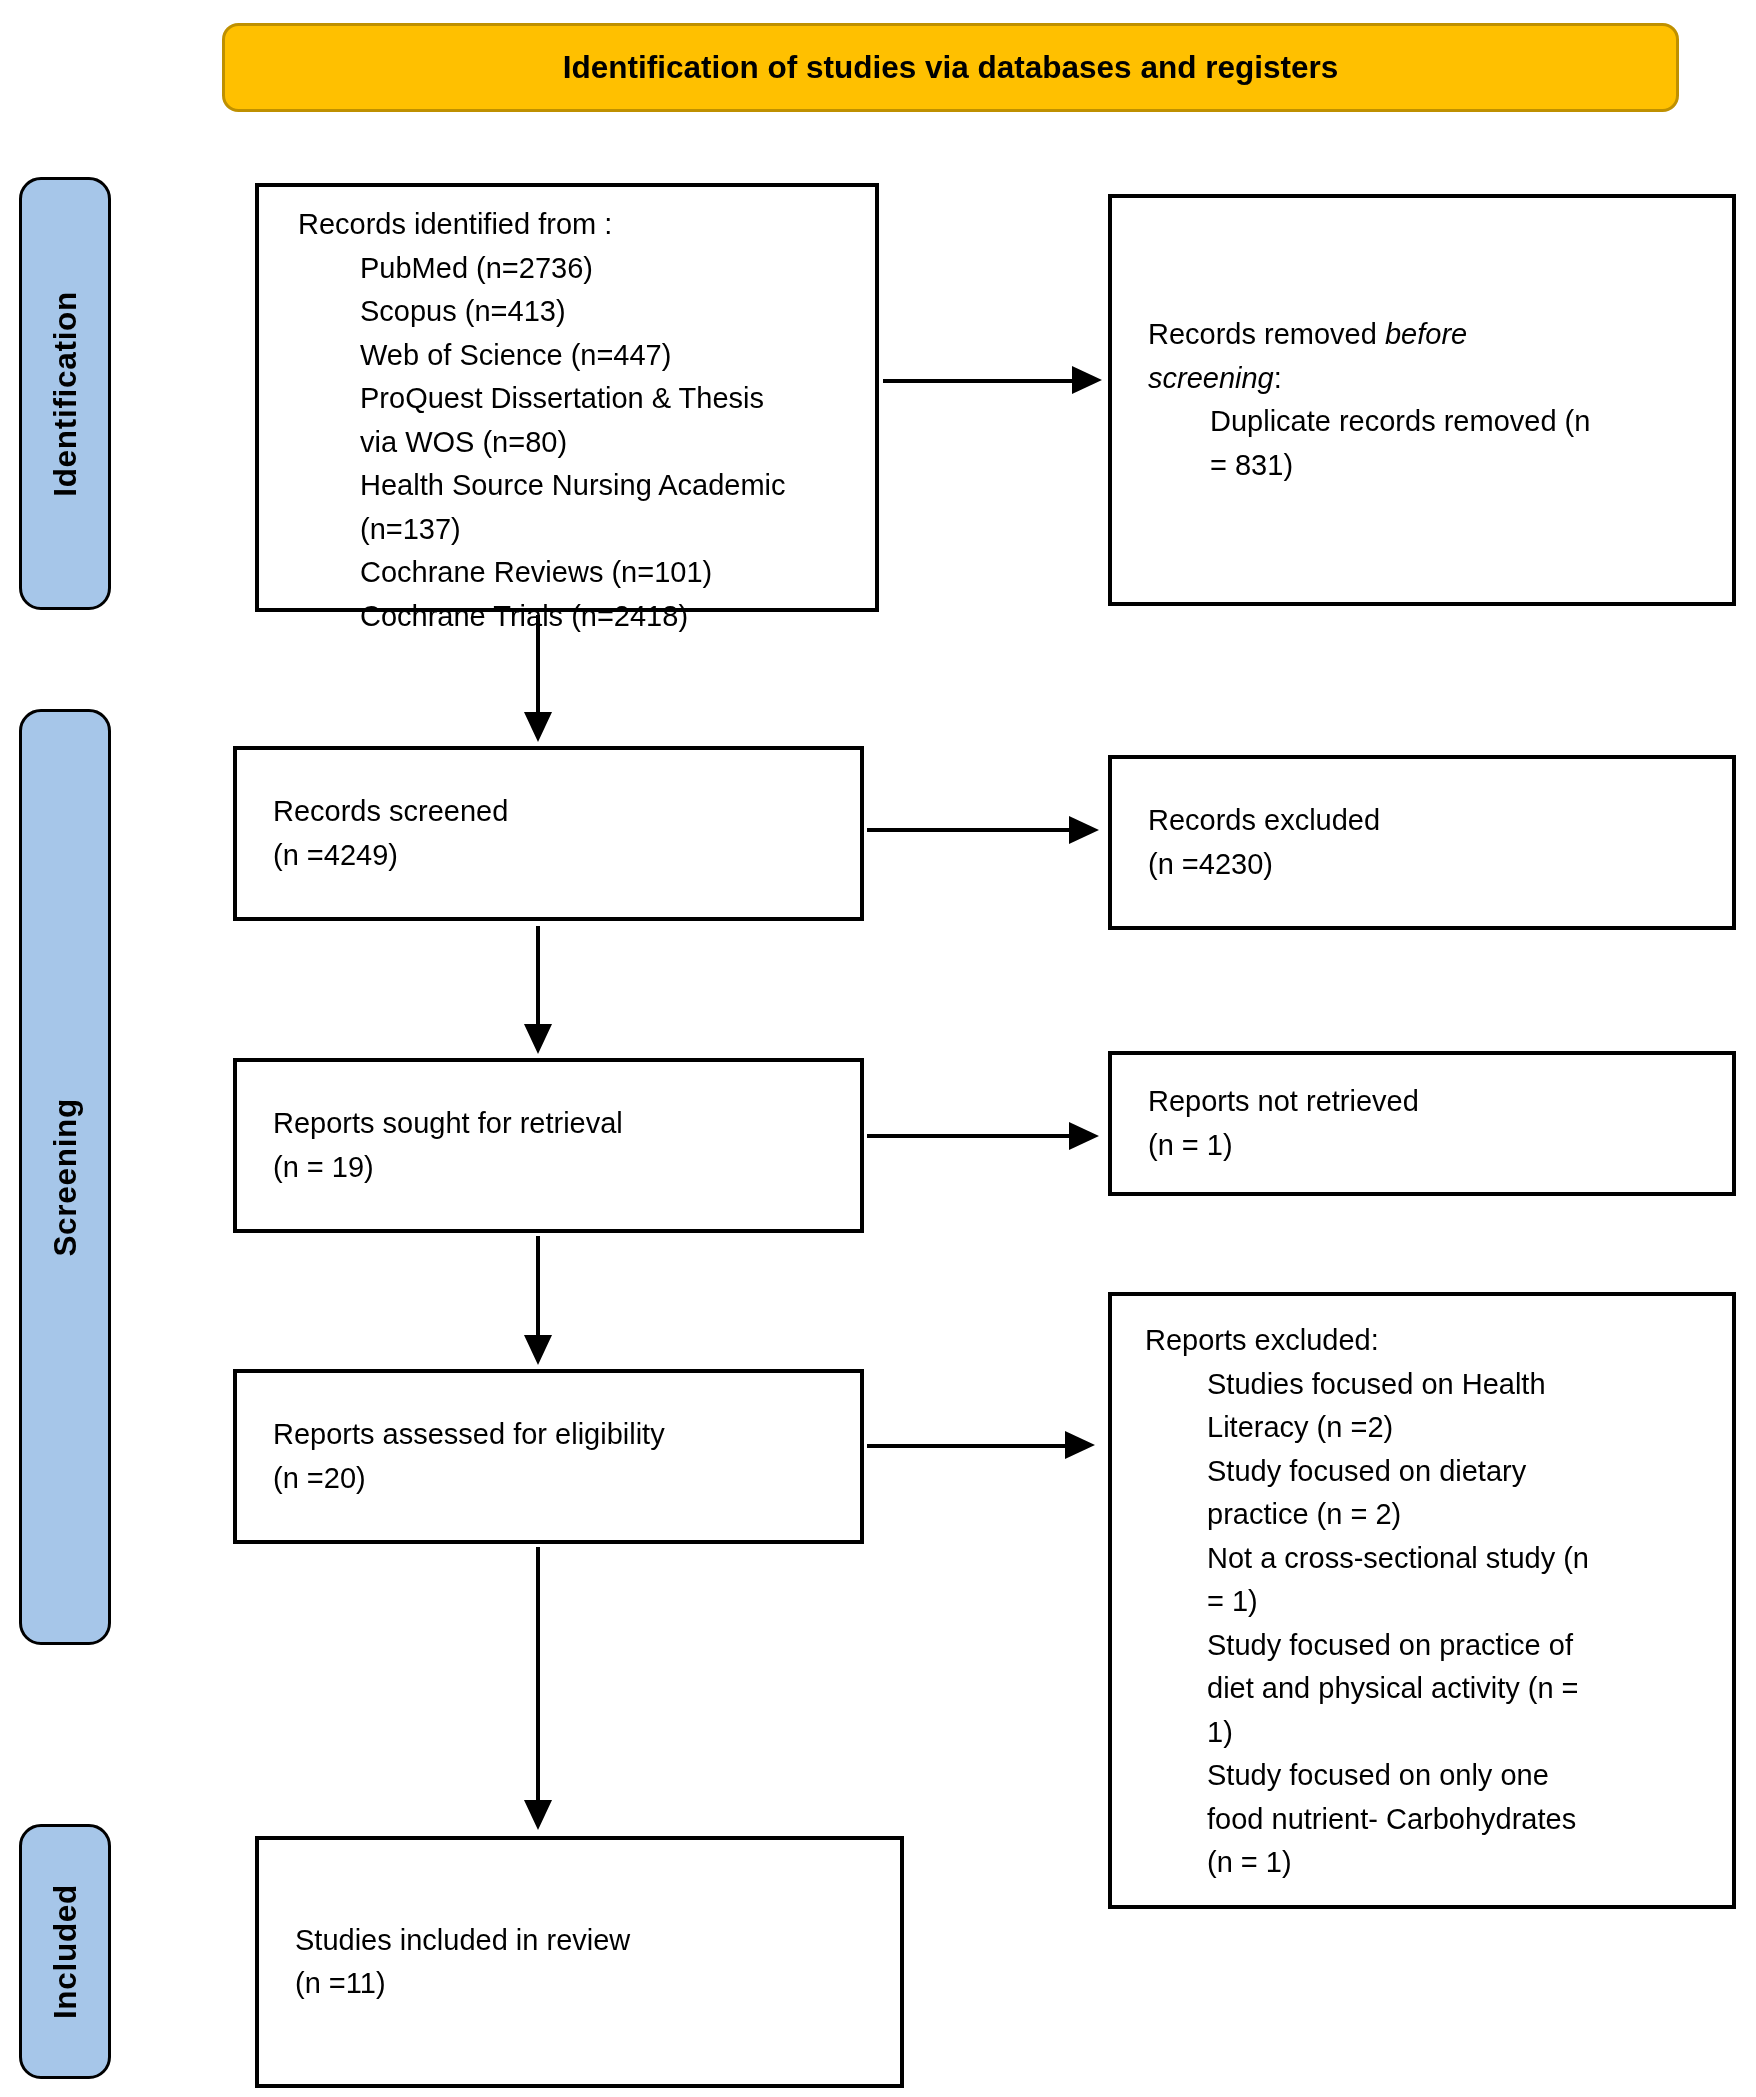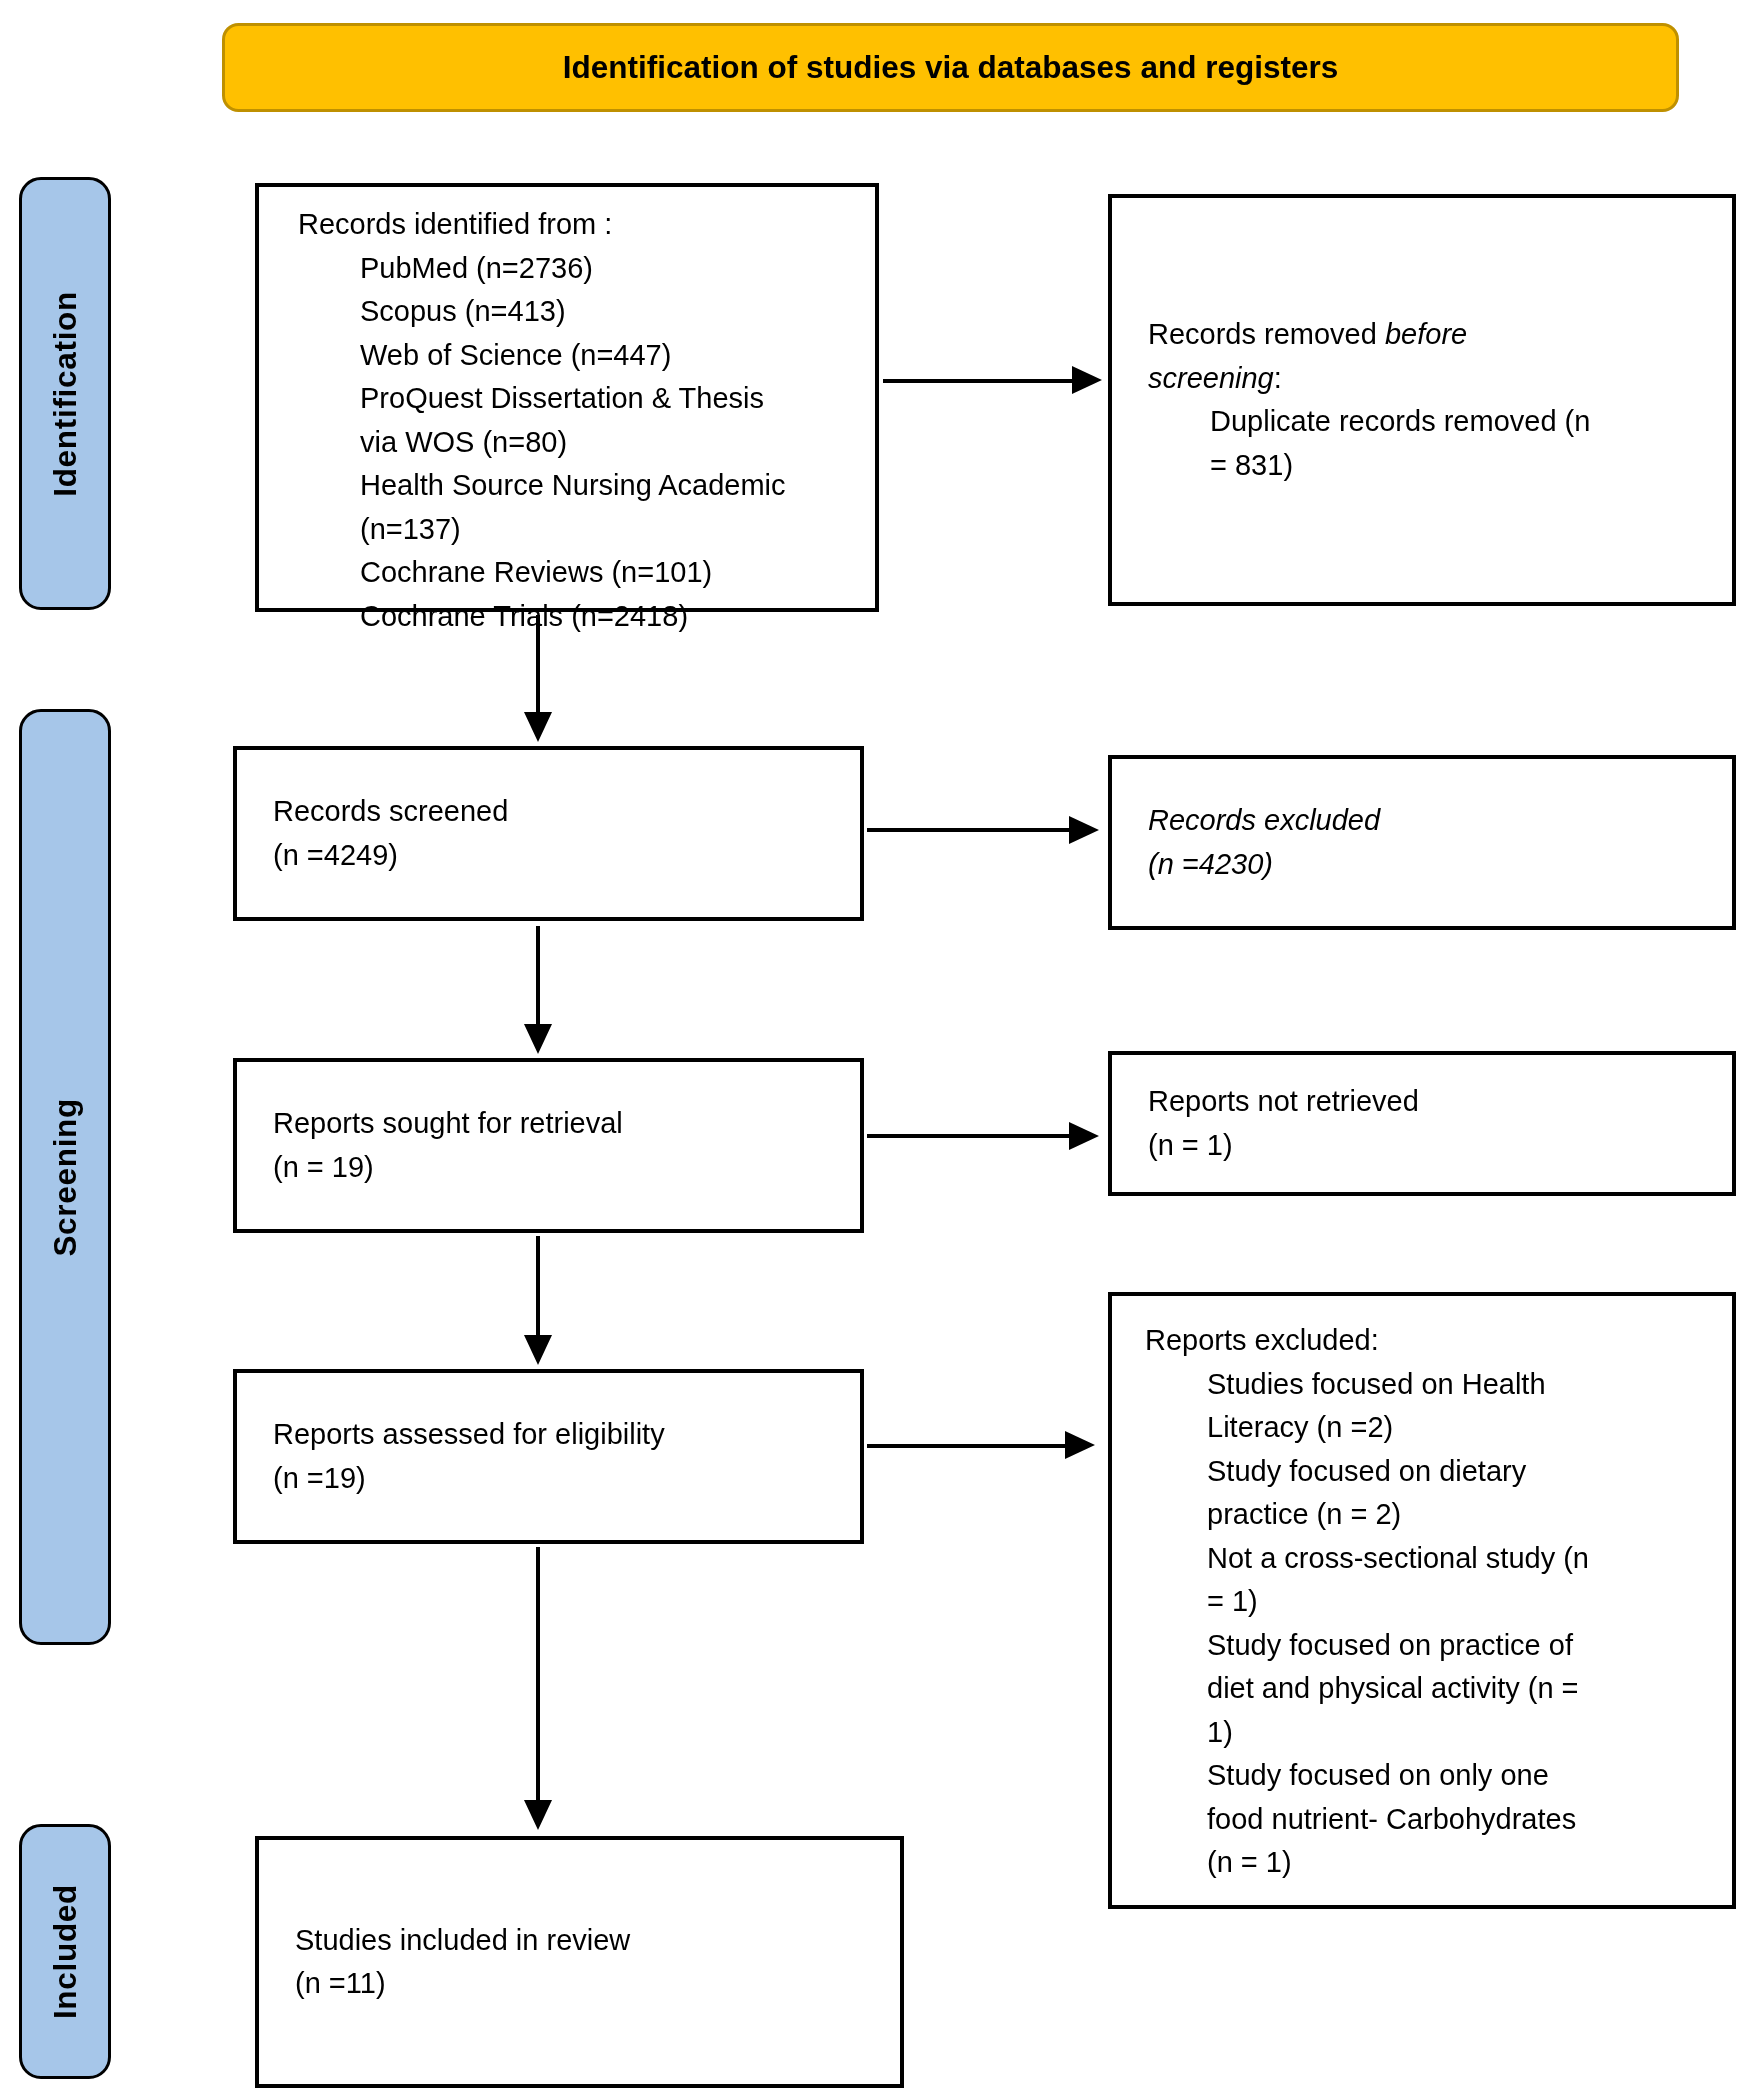--- a/index.html
+++ b/index.html
@@ -107,21 +107,21 @@
     </div>
   </div>
 
   <div class="box center-v" style="left:233px;top:746px;width:631px;height:175px;">
     <div class="inner">
       <div>Records screened</div>
       <div>(n =4249)</div>
     </div>
   </div>
 
-  <div class="box center-v" style="left:1108px;top:755px;width:628px;height:175px;font-style:italic;">
+  <div class="box center-v" style="left:1108px;top:755px;width:628px;height:175px;">
     <div class="inner">
       <div>Records excluded</div>
       <div>(n =4230)</div>
     </div>
   </div>
 
   <div class="box center-v" style="left:233px;top:1058px;width:631px;height:175px;">
     <div class="inner">
       <div>Reports sought for retrieval</div>
       <div>(n = 19)</div>
@@ -131,21 +131,21 @@
   <div class="box center-v" style="left:1108px;top:1051px;width:628px;height:145px;">
     <div class="inner">
       <div>Reports not retrieved</div>
       <div>(n = 1)</div>
     </div>
   </div>
 
   <div class="box center-v" style="left:233px;top:1369px;width:631px;height:175px;">
     <div class="inner">
       <div>Reports assessed for eligibility</div>
-      <div>(n =19)</div>
+      <div>(n =20)</div>
     </div>
   </div>
 
   <div class="box" style="left:1108px;top:1292px;width:628px;height:617px;">
     <div class="inner" style="padding-top:23px;">
       <div>Reports excluded:</div>
       <div class="indent">Studies focused on Health
 Literacy (n =2)</div>
       <div class="indent">Study focused on dietary
 practice (n = 2)</div>

